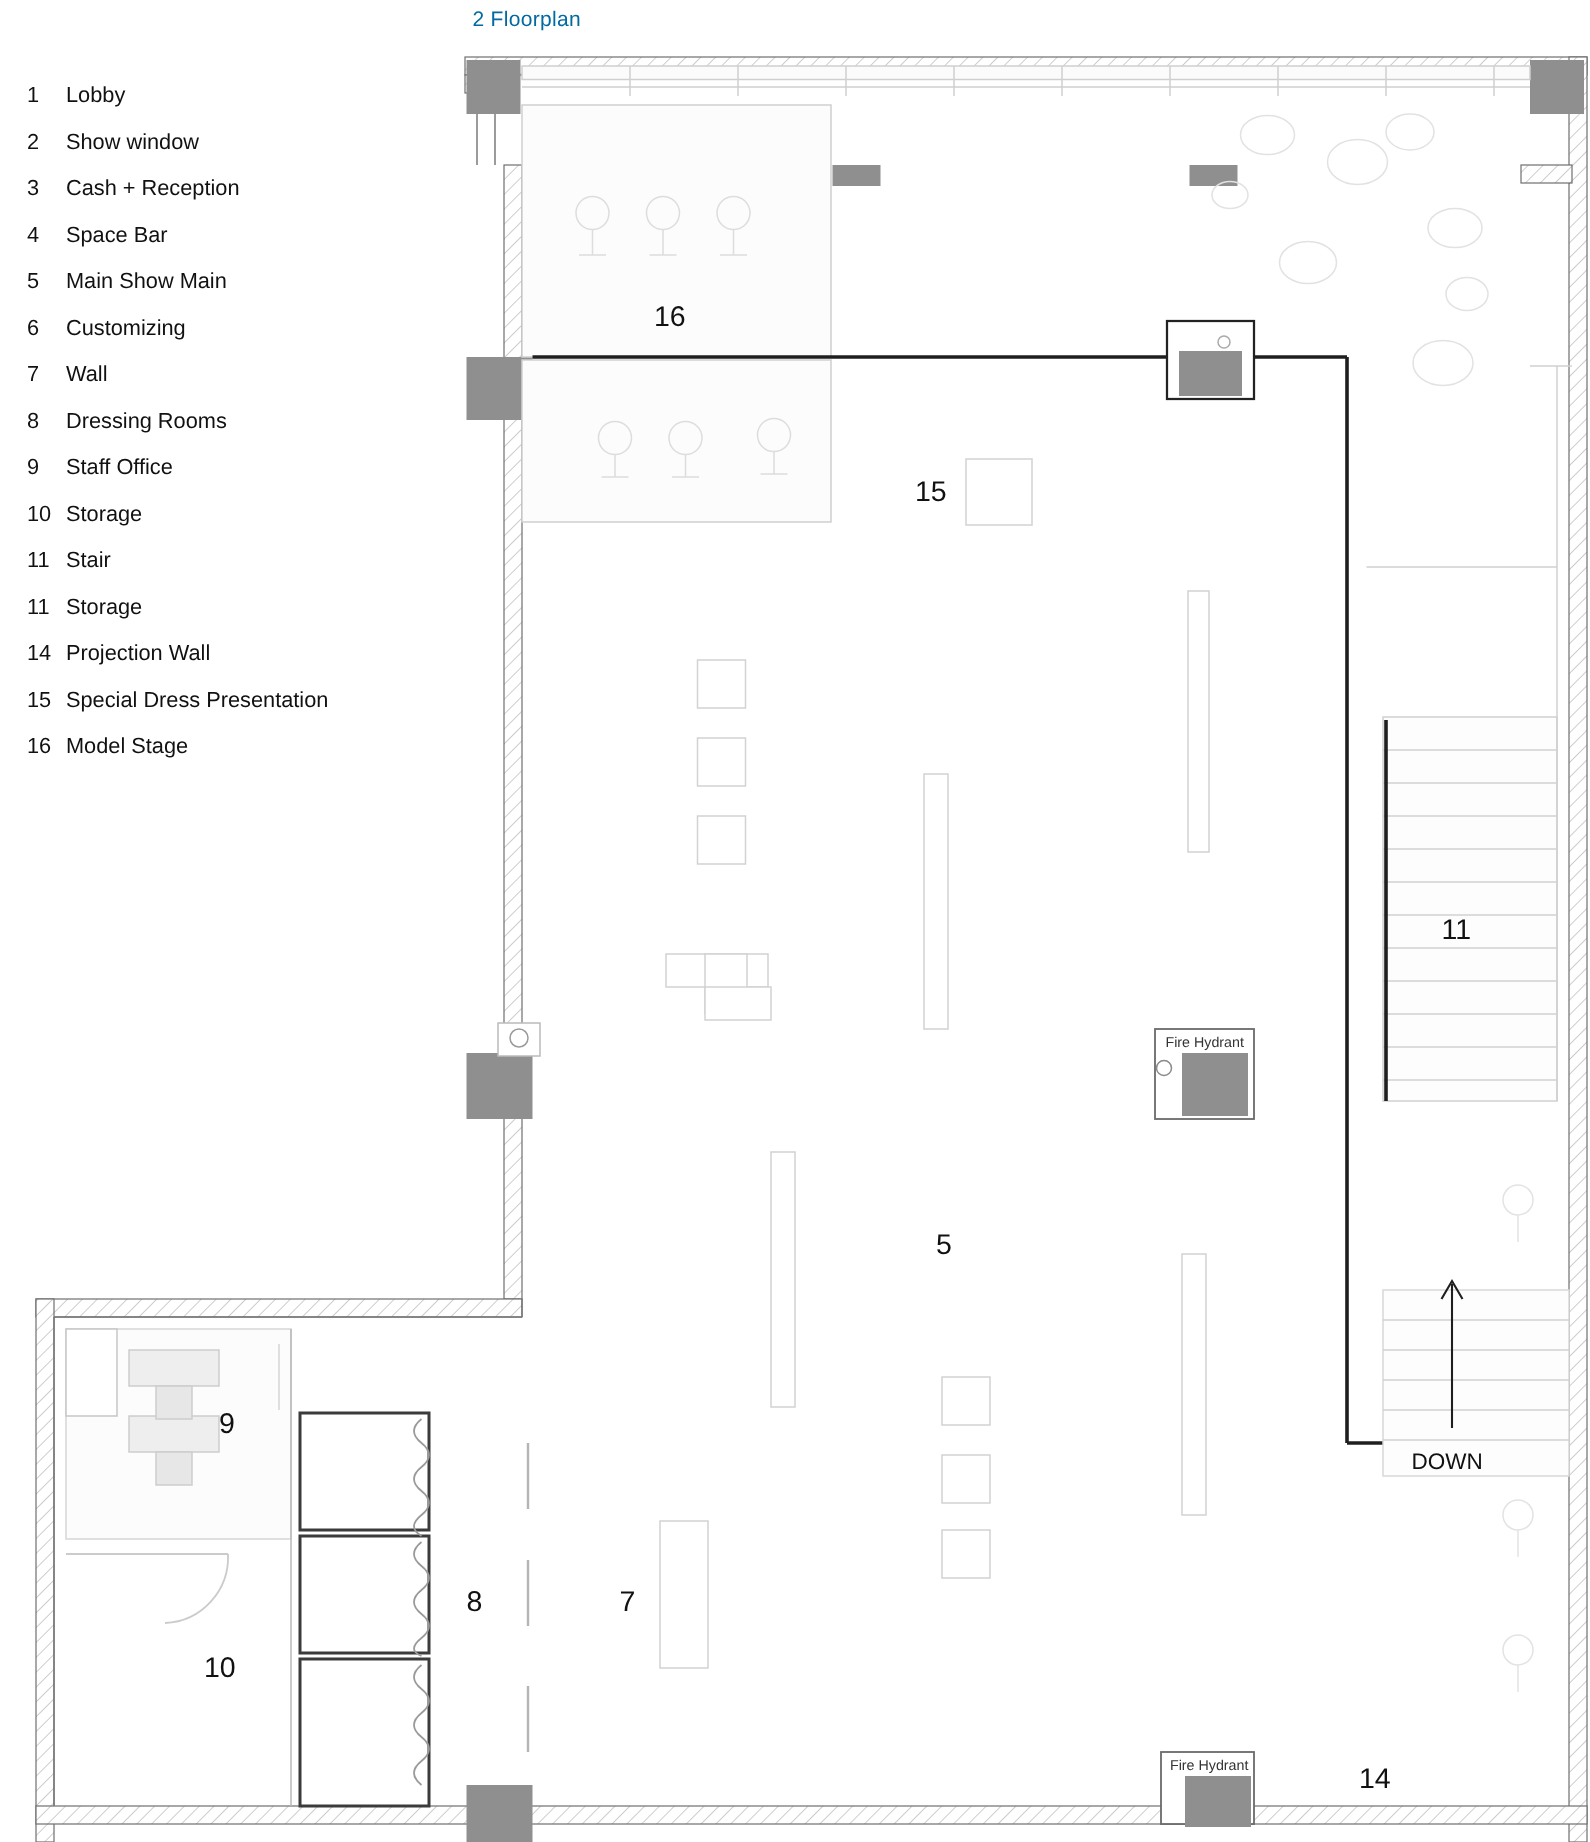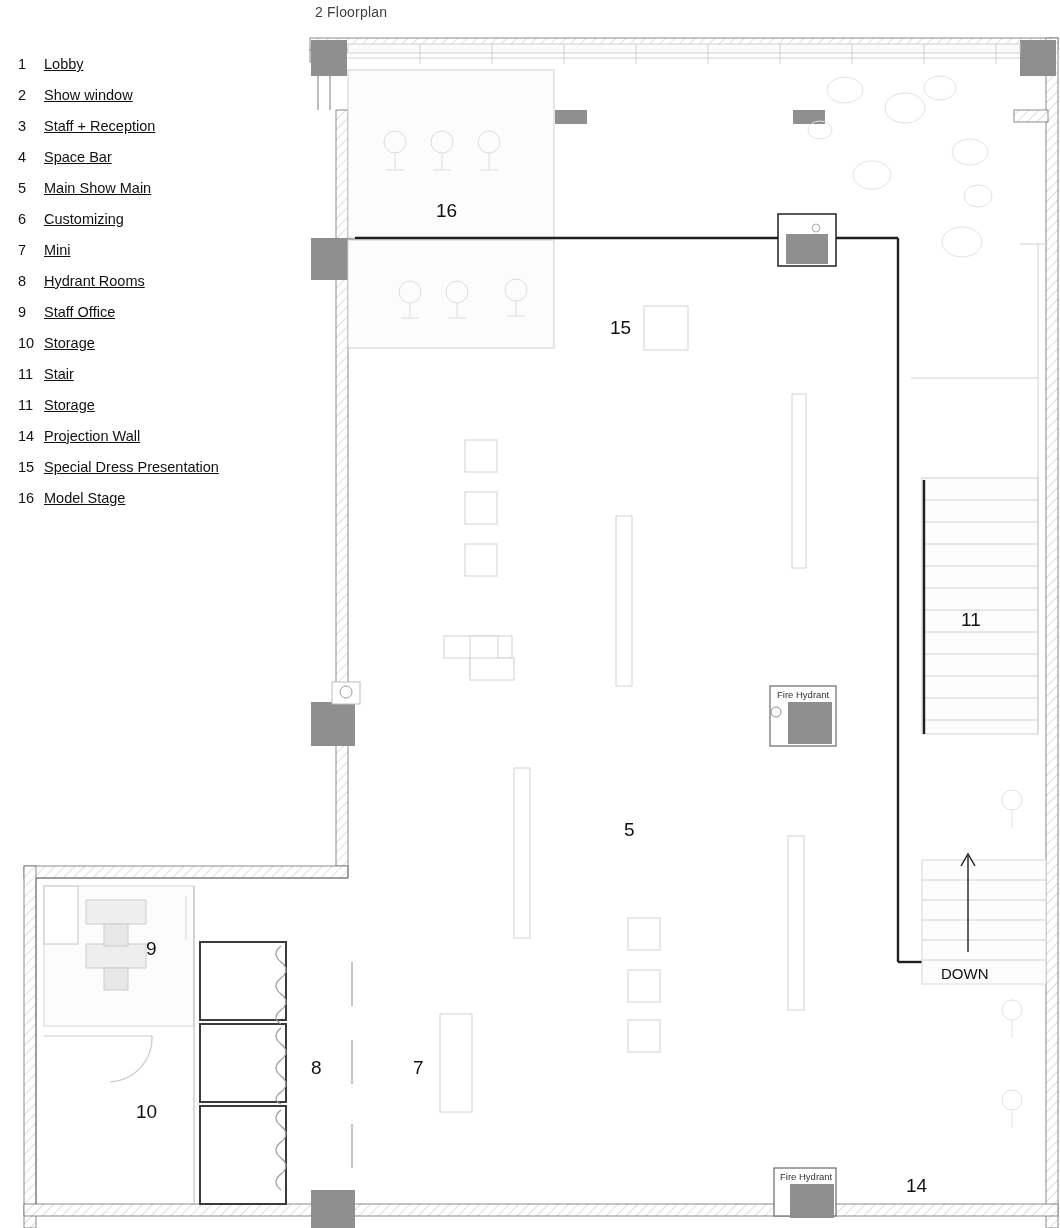--- a/index.html
+++ b/index.html
@@ -6,28 +6,28 @@
   body{
     width:1060px;height:1228px;position:relative;overflow:hidden;
     font-family:"Liberation Sans", sans-serif;
     color:#1a1a1a;
     -webkit-font-smoothing:antialiased;
   }
   .abs{position:absolute;}
 
   
   #plan-title{
-    left:315px;top:4px;font-size:14px;color:#404040;letter-spacing:0.2px;
+    left:315px;top:4px;font-size:14px;color:#0369a1;letter-spacing:0.2px;
   }
 
   
   #legend{left:18px;top:56px;width:280px;}
   .legend-row{display:flex;align-items:baseline;height:31px;font-size:14.5px;color:#111;}
   .legend-num{width:26px;flex:0 0 26px;text-align:left;}
-  .legend-label{flex:1;text-decoration:underline;}
+  .legend-label{flex:1;}
 
   
   #floorplan{left:0;top:0;width:1060px;height:1228px;}
   #floorplan svg{display:block;}
 </style>
 </head>
 <body>
 
 <div class="abs" id="plan-title">2 Floorplan</div>
 
@@ -35,41 +35,41 @@
   <div class="legend-row">
     <span class="legend-num">1</span>
     <span class="legend-label">Lobby</span>
   </div>
   <div class="legend-row">
     <span class="legend-num">2</span>
     <span class="legend-label">Show window</span>
   </div>
   <div class="legend-row">
     <span class="legend-num">3</span>
-    <span class="legend-label">Staff + Reception</span>
+    <span class="legend-label">Cash + Reception</span>
   </div>
   <div class="legend-row">
     <span class="legend-num">4</span>
     <span class="legend-label">Space Bar</span>
   </div>
   <div class="legend-row">
     <span class="legend-num">5</span>
     <span class="legend-label">Main Show Main</span>
   </div>
   <div class="legend-row">
     <span class="legend-num">6</span>
     <span class="legend-label">Customizing</span>
   </div>
   <div class="legend-row">
     <span class="legend-num">7</span>
-    <span class="legend-label">Mini</span>
+    <span class="legend-label">Wall</span>
   </div>
   <div class="legend-row">
     <span class="legend-num">8</span>
-    <span class="legend-label">Hydrant Rooms</span>
+    <span class="legend-label">Dressing Rooms</span>
   </div>
   <div class="legend-row">
     <span class="legend-num">9</span>
     <span class="legend-label">Staff Office</span>
   </div>
   <div class="legend-row">
     <span class="legend-num">10</span>
     <span class="legend-label">Storage</span>
   </div>
   <div class="legend-row">

